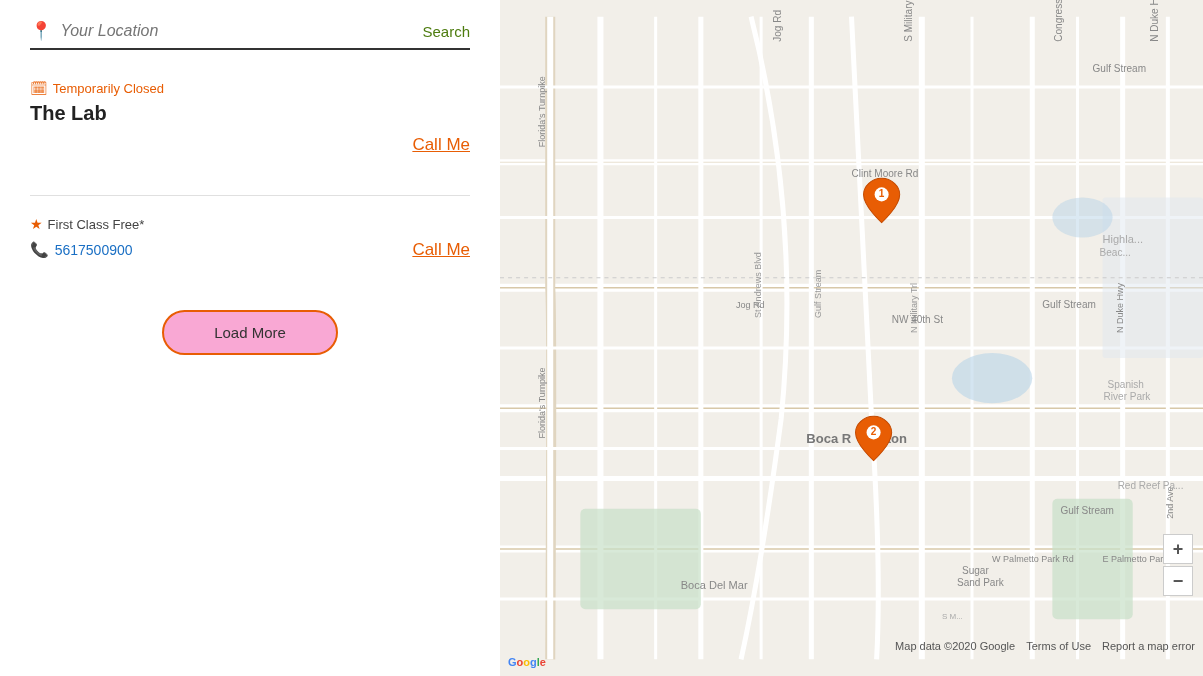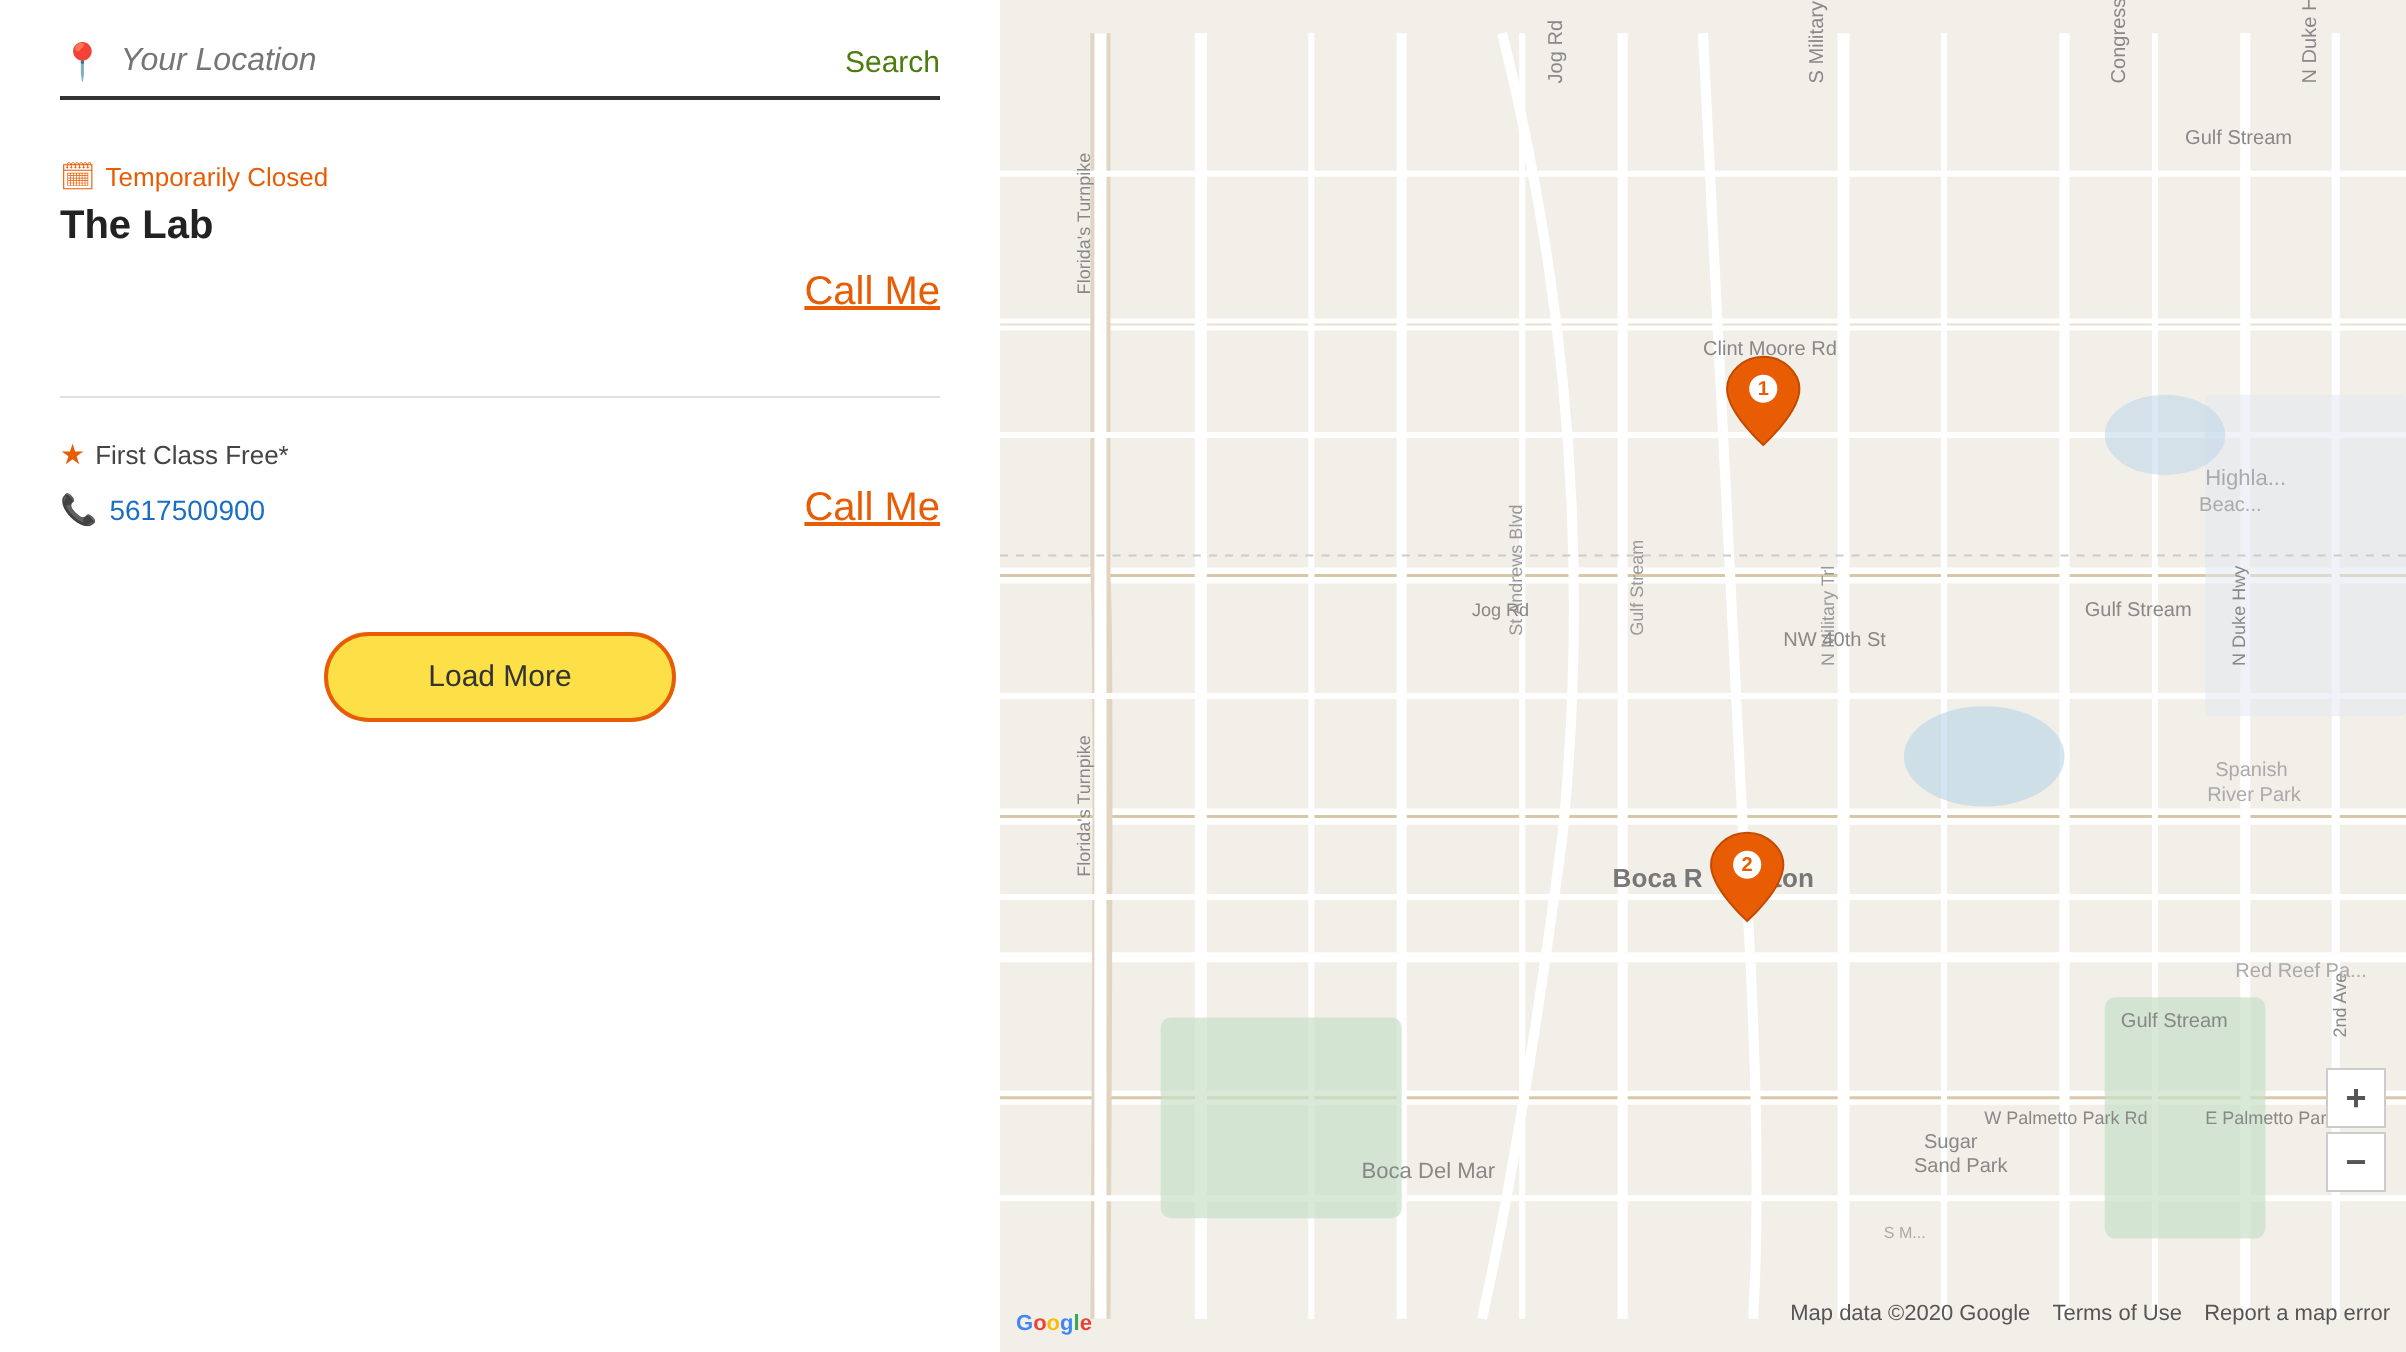--- a/index.html
+++ b/index.html
@@ -134,36 +134,36 @@
       font-size: 15px;
     }
     .phone-number {
       color: #1a6fc4;
     }
 
     .call-me-btn {
       background: none;
       border: none;
       color: #e85d04;
-      font-size: 20px;
+      font-size: 17px;
       cursor: pointer;
       text-decoration: underline;
       font-weight: 500;
     }
 
     
     .load-more-container {
       display: flex;
       justify-content: center;
       margin-top: 30px;
       margin-bottom: 20px;
     }
     .load-more-btn {
       border: 2px solid #e85d04;
-      background: #fde047;
+      background: #f9a8d4;
       color: #333;
       font-size: 15px;
       padding: 12px 50px;
       border-radius: 30px;
       cursor: pointer;
       font-weight: 500;
     }
 
     
     .map-panel {
@@ -224,21 +224,21 @@
     }
     .google-logo .g { color: #4285F4; }
     .google-logo .o1 { color: #EA4335; }
     .google-logo .o2 { color: #FBBC05; }
     .google-logo .g2 { color: #4285F4; }
     .google-logo .l { color: #34A853; }
     .google-logo .e { color: #EA4335; }
 
     .map-footer-links {
       position: absolute;
-      bottom: 13px;
+      bottom: 24px;
       right: 8px;
       font-size: 11px;
       color: #555;
     }
     .map-footer-links a {
       color: #555;
       text-decoration: none;
       margin-left: 8px;
     }
   </style>

